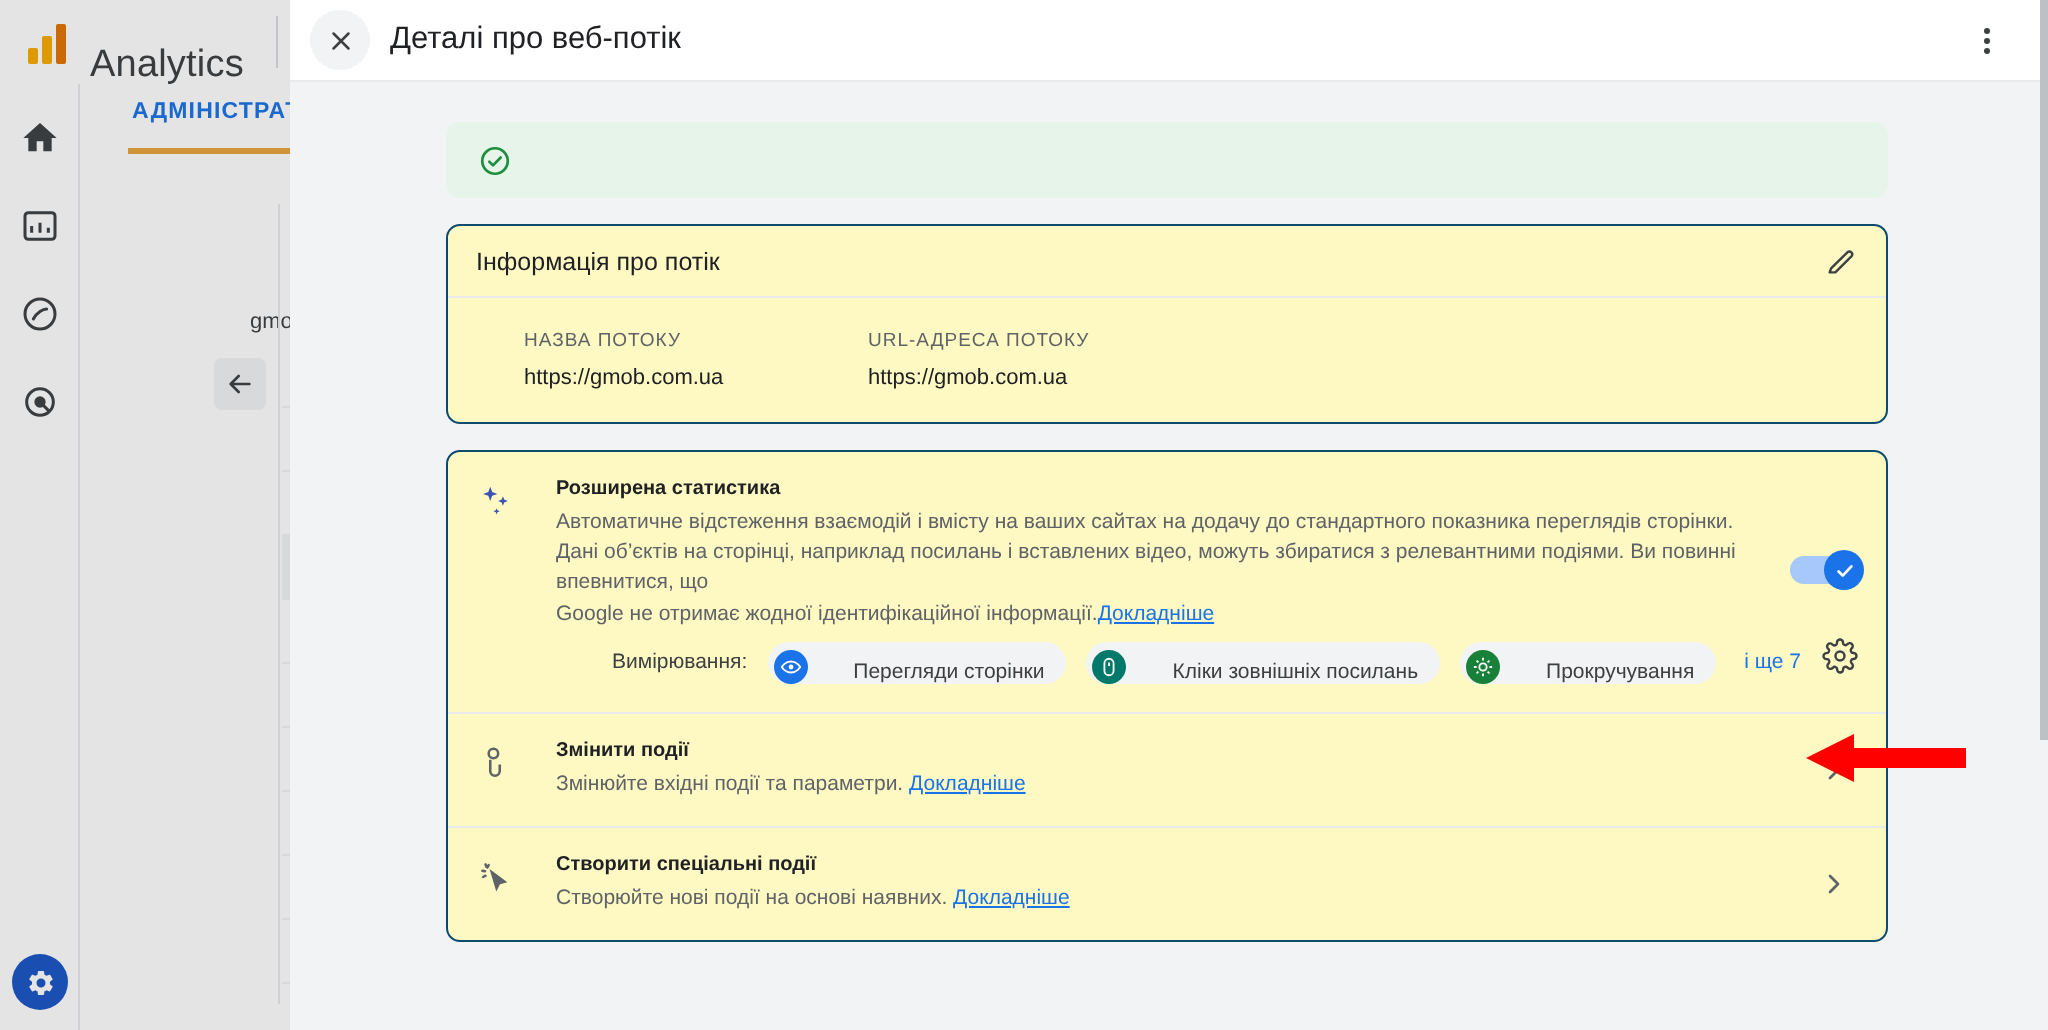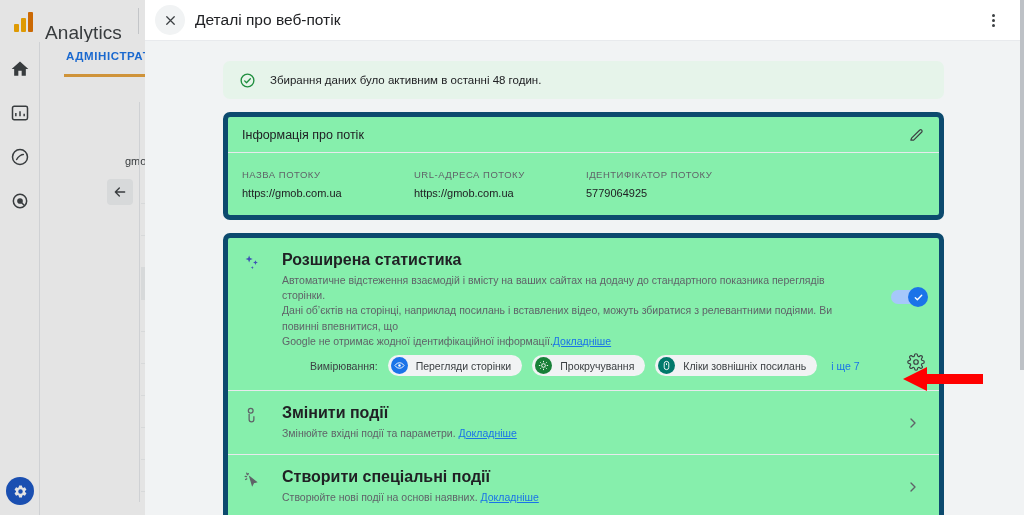--- a/index.html
+++ b/index.html
@@ -109,66 +109,66 @@
 
   
   .banner {
     background: #e6f4ea; border-radius: 7px; height: 38px;
     display: flex; align-items: center; padding: 0 16px; gap: 14px;
   }
   .banner .check { width: 17px; height: 17px; flex: 0 0 17px; color: #1e8e3e; }
   .banner .txt { font-size: 11.5px; color: #202124; }
 
   
-  .card { background: #86efac; border-radius: 7px; margin-top: 13px; border: 5px solid #0c4a6e; }
+  .card { background: #fef9c3; border-radius: 7px; margin-top: 13px; border: 1px solid #0c4a6e; }
   .card-head {
     height: 36px; display: flex; align-items: center; padding: 0 14px;
     border-bottom: 1px solid #e8eaed; position: relative;
   }
   .card-head .title { font-size: 12.5px; color: #202124; }
   .pencil { position: absolute; right: 14px; top: 9px; width: 17px; height: 17px; color: #3c4043; cursor: pointer; }
 
-  .info-grid { display: flex; padding: 16px 14px 16px 14px; }
+  .info-grid { display: flex; padding: 16px 14px 16px 14px; margin-left: 24px; }
   .info-col { flex: 0 0 172px; }
   .info-col:last-child { flex: 1 1 auto; }
   .info-lbl { font-size: 9.5px; color: #5f6368; letter-spacing: .5px; margin-bottom: 7px; }
   .info-val { font-size: 11px; color: #202124; display: flex; align-items: center; gap: 8px; }
   .copy-ico { width: 15px; height: 15px; color: #3c4043; cursor: pointer; }
 
   
   .evt-row {
     display: flex; padding: 13px 14px 13px 14px; border-bottom: 1px solid #e8eaed;
     position: relative;
   }
   .evt-row:last-child { border-bottom: none; }
   .evt-ico { flex: 0 0 40px; padding-top: 2px; color: #3f51b5; }
   .evt-ico.grey { color: #5f6368; }
   .evt-main { flex: 1 1 auto; padding-right: 60px; }
-  .evt-title { font-size: 16px; color: #202124; font-weight: bold; margin-bottom: 4px; }
+  .evt-title { font-size: 10px; color: #202124; font-weight: bold; margin-bottom: 4px; }
   .evt-desc { font-size: 10.5px; color: #5f6368; line-height: 1.45; }
   .evt-desc a { color: #1a73e8; }
   .chev { position: absolute; right: 18px; top: 50%; transform: translateY(-50%); width: 16px; height: 16px; color: #5f6368; cursor: pointer; }
 
   .toggle {
     position: absolute; right: 14px; top: 52px; width: 34px; height: 14px;
     border-radius: 7px; background: #a6c8fa;
   }
   .toggle .knob {
     position: absolute; right: -3px; top: -3px; width: 20px; height: 20px; border-radius: 50%;
     background: #1a73e8; display: flex; align-items: center; justify-content: center; color: #fff;
   }
 
   .measure-row {
     display: flex; align-items: center; gap: 10px; padding: 4px 14px 14px 54px;
     position: relative;
   }
   .measure-lbl { font-size: 10.5px; color: #3c4043; padding-left: 28px; }
   .chip {
     height: 21px; border-radius: 11px; background: #f1f3f4;
-    display: flex; align-items: center; gap: 8px; padding: 0 11px 0 3px;
+    display: flex; align-items: flex-end; gap: 23px; padding: 0 11px 0 3px;
     font-size: 10.5px; color: #3c4043;
   }
   .chip .cico { width: 17px; height: 17px; border-radius: 50%; display: flex; align-items: center; justify-content: center; color: #fff; }
   .more-link { font-size: 10.5px; color: #1a73e8; margin-left: 4px; cursor: pointer; }
   .gear-btn { position: absolute; right: 14px; top: 2px; width: 18px; height: 18px; color: #3c4043; cursor: pointer; }
 
   
   .arrow { position: absolute; left: 903px; top: 365px; width: 80px; height: 28px; }
 
   
@@ -381,44 +381,39 @@
 
     <div class="dlg-body">
 
       <div class="banner">
         <span class="check">
           <svg viewBox="0 0 24 24" width="17" height="17" fill="none" stroke="currentColor" stroke-width="1.9">
               <circle cx="12" cy="12" r="9"></circle>
               <path d="M8 12.5l2.6 2.6L16 9.5" stroke-linecap="round" stroke-linejoin="round"></path>
             </svg>
         </span>
-        <span class="txt">Збирання даних було активним в останні 48 годин.</span>
       </div>
 
       <div class="card">
         <div class="card-head">
           <span class="title">Інформація про потік</span>
           <span class="pencil">
             <svg viewBox="0 0 24 24" width="17" height="17" fill="none" stroke="currentColor" stroke-width="1.7" stroke-linecap="round" stroke-linejoin="round">
                 <path d="M4 20h4L19.5 8.5a2 2 0 00-2.8-2.8L5 17.2z"></path>
               </svg>
           </span>
         </div>
         <div class="info-grid">
           <div class="info-col">
             <div class="info-lbl">НАЗВА ПОТОКУ</div>
             <div class="info-val">https://gmob.com.ua</div>
           </div>
           <div class="info-col">
             <div class="info-lbl">URL-АДРЕСА ПОТОКУ</div>
             <div class="info-val">https://gmob.com.ua</div>
-          </div>
-          <div class="info-col">
-            <div class="info-lbl">ІДЕНТИФІКАТОР ПОТОКУ</div>
-            <div class="info-val">5779064925</div>
           </div>
         </div>
       </div>
 
       <div class="card">
 
         <div class="evt-row" style="border-bottom:none;padding-bottom:2px;">
           <div class="evt-ico">
             <svg viewBox="0 0 24 24" width="19" height="19" fill="currentColor">
                 <path d="M9 3l1.2 3.3L13.5 7.5 10.2 8.7 9 12 7.8 8.7 4.5 7.5 7.8 6.3z"></path>
@@ -450,37 +445,37 @@
             <span class="cico" style="background:#1a73e8;">
               <svg viewBox="0 0 24 24" width="11" height="11" fill="none" stroke="#fff" stroke-width="2">
                   <path d="M2 12s3.6-6 10-6 10 6 10 6-3.6 6-10 6S2 12 2 12z"></path>
                   <circle cx="12" cy="12" r="2.6" fill="#fff" stroke="none"></circle>
                 </svg>
             </span>
             <span>Перегляди сторінки</span>
           </span>
 
           <span class="chip">
+            <span class="cico" style="background:#00796b;">
+              <svg viewBox="0 0 24 24" width="11" height="11" fill="none" stroke="#fff" stroke-width="2">
+                  <rect x="7" y="3" width="10" height="18" rx="5"></rect>
+                  <path d="M12 7v4"></path>
+                </svg>
+            </span>
+            <span>Кліки зовнішніх посилань</span>
+          </span>
+
+          <span class="chip">
             <span class="cico" style="background:#188038;">
               <svg viewBox="0 0 24 24" width="11" height="11" fill="none" stroke="#fff" stroke-width="2">
                   <circle cx="12" cy="12" r="4"></circle>
                   <path d="M12 2v3M12 19v3M2 12h3M19 12h3M5 5l2 2M17 17l2 2M19 5l-2 2M7 17l-2 2"></path>
                 </svg>
             </span>
             <span>Прокручування</span>
-          </span>
-
-          <span class="chip">
-            <span class="cico" style="background:#00796b;">
-              <svg viewBox="0 0 24 24" width="11" height="11" fill="none" stroke="#fff" stroke-width="2">
-                  <rect x="7" y="3" width="10" height="18" rx="5"></rect>
-                  <path d="M12 7v4"></path>
-                </svg>
-            </span>
-            <span>Кліки зовнішніх посилань</span>
           </span>
 
           <span class="more-link">і ще 7</span>
 
           <span class="gear-btn">
             <svg viewBox="0 0 24 24" width="18" height="18" fill="none" stroke="#3c4043" stroke-width="1.6">
                 <circle cx="12" cy="12" r="3"></circle>
                 <path d="M19.4 15a1.6 1.6 0 00.3 1.8l.1.1a2 2 0 11-2.8 2.8l-.1-.1a1.6 1.6 0 00-1.8-.3 1.6 1.6 0 00-1 1.5v.2a2 2 0 11-4 0v-.1a1.6 1.6 0 00-1-1.5 1.6 1.6 0 00-1.8.3l-.1.1a2 2 0 11-2.8-2.8l.1-.1a1.6 1.6 0 00.3-1.8 1.6 1.6 0 00-1.5-1H3a2 2 0 010-4h.1a1.6 1.6 0 001.5-1 1.6 1.6 0 00-.3-1.8l-.1-.1a2 2 0 112.8-2.8l.1.1a1.6 1.6 0 001.8.3h.1a1.6 1.6 0 001-1.5V3a2 2 0 014 0v.1a1.6 1.6 0 001 1.5 1.6 1.6 0 001.8-.3l.1-.1a2 2 0 112.8 2.8l-.1.1a1.6 1.6 0 00-.3 1.8v.1a1.6 1.6 0 001.5 1H21a2 2 0 010 4h-.1a1.6 1.6 0 00-1.5 1z"></path>
               </svg>
           </span>

